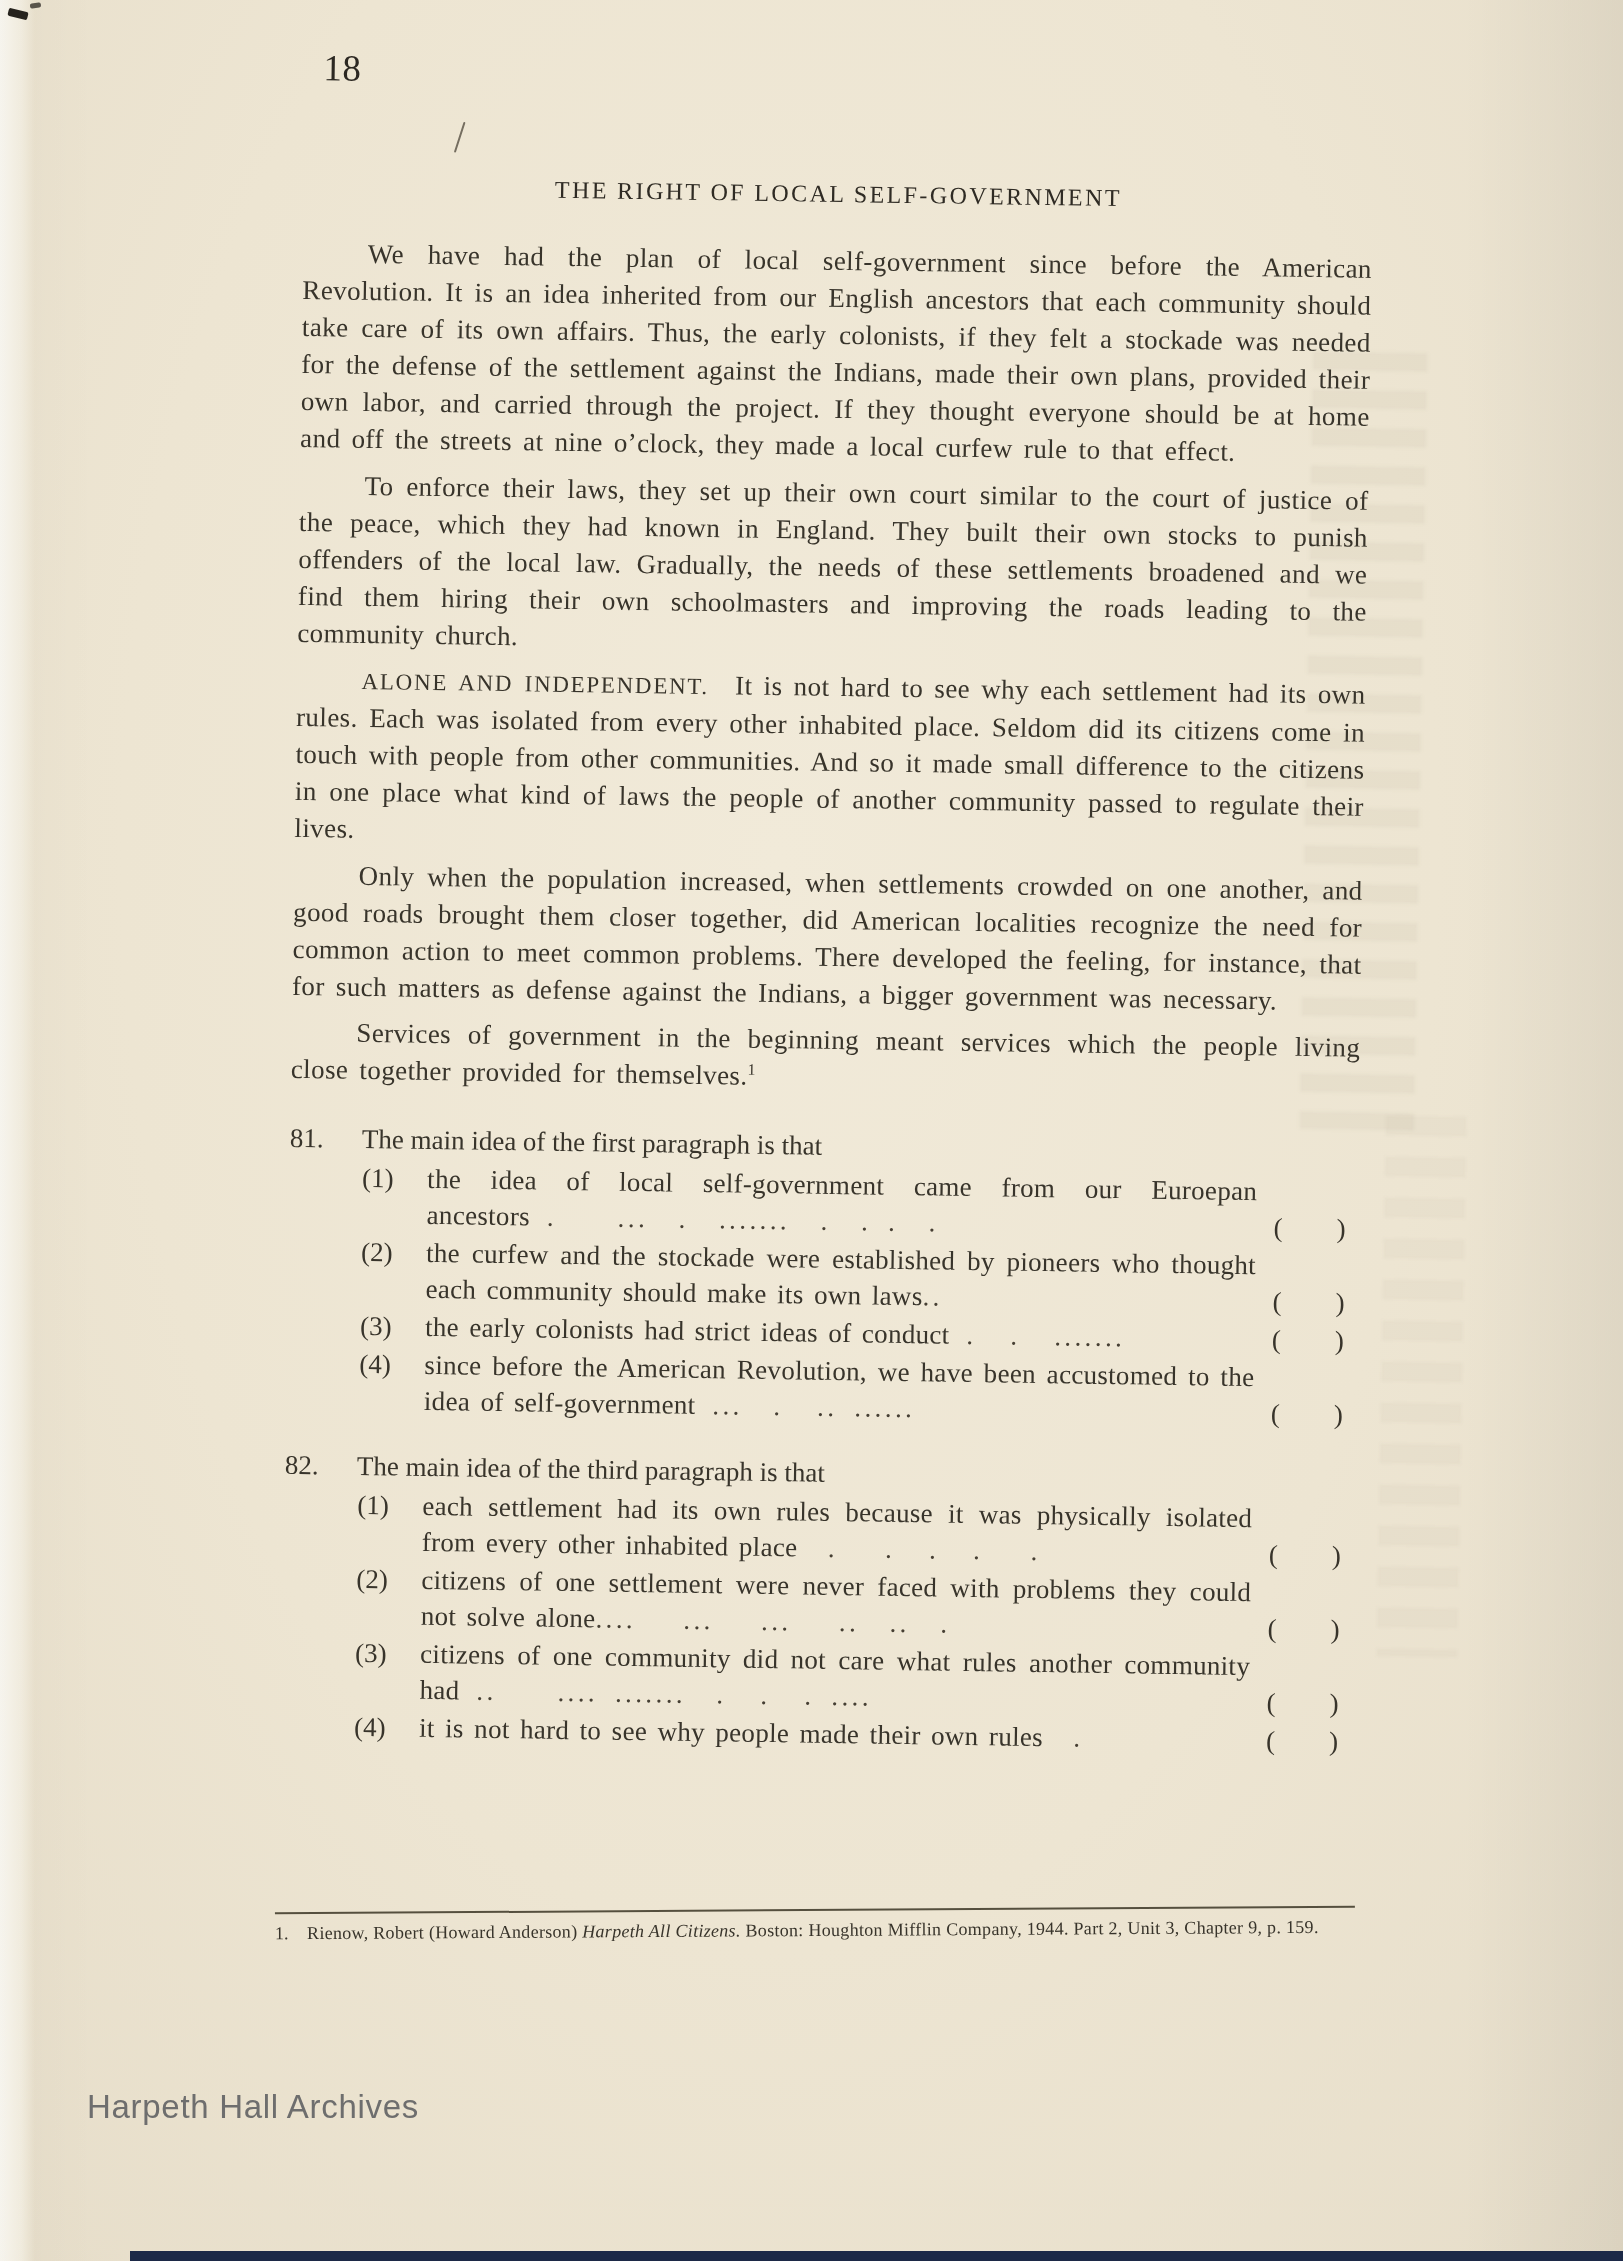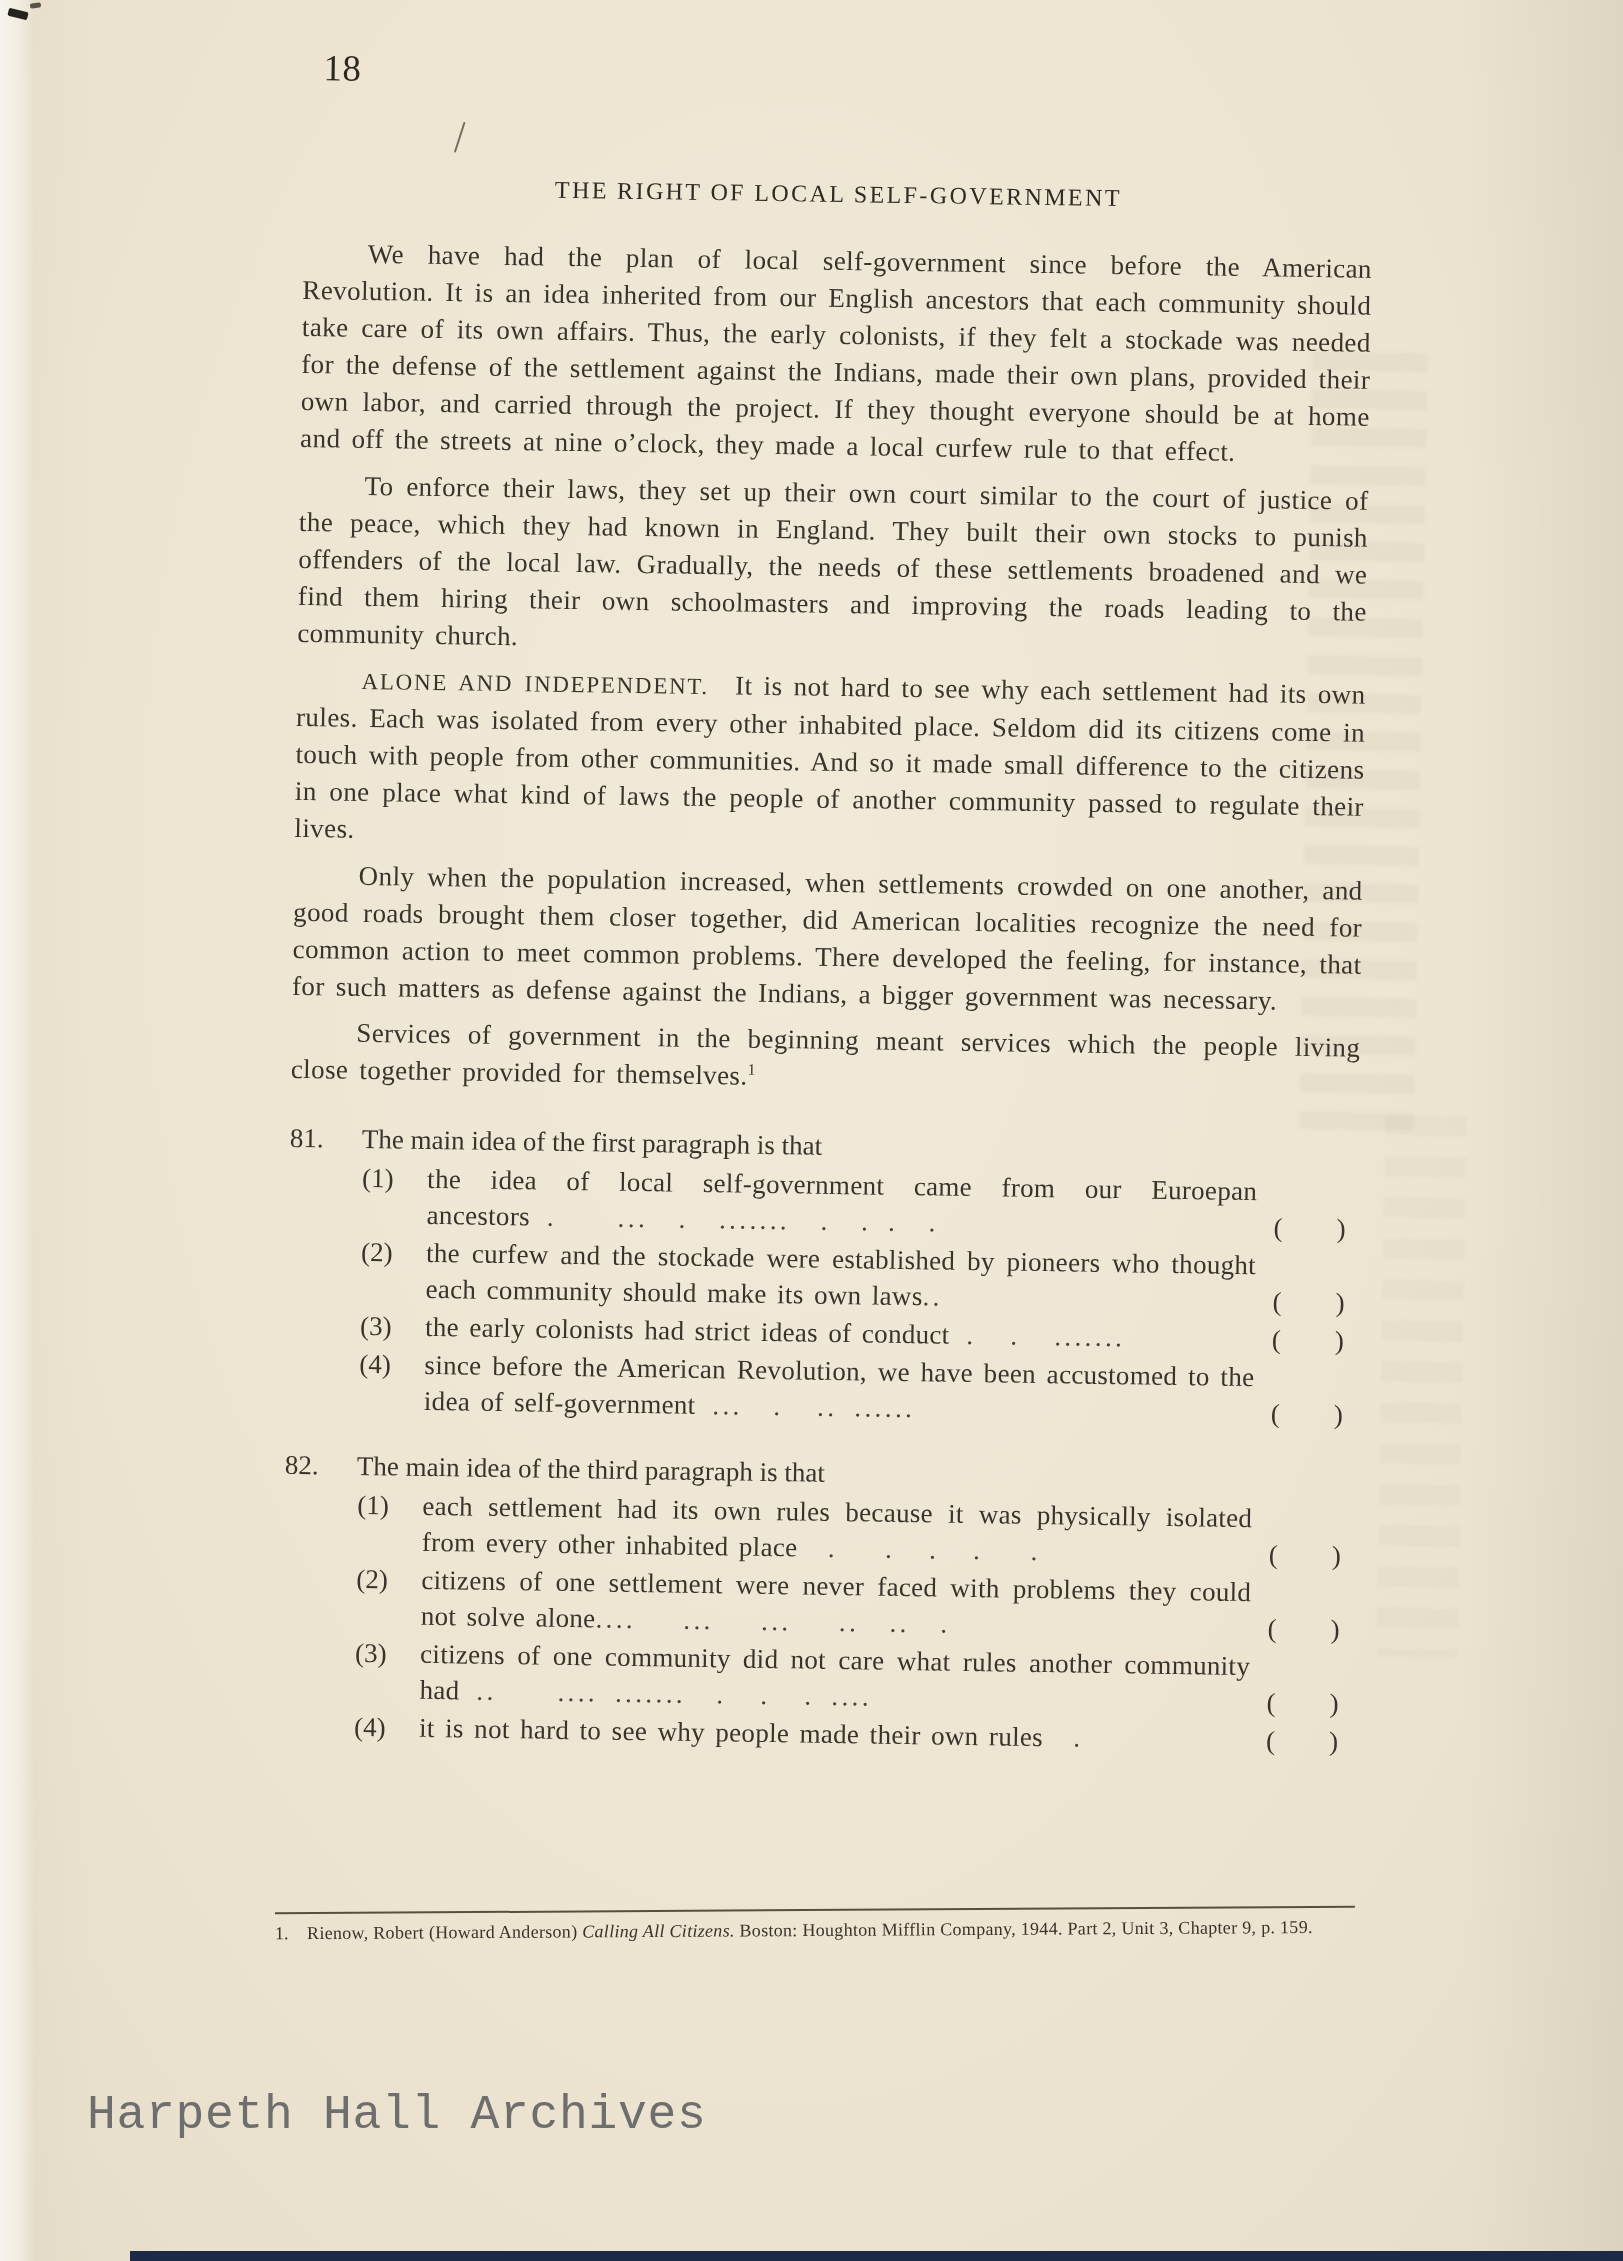--- a/index.html
+++ b/index.html
@@ -81,22 +81,22 @@
     color: #38342b;
   }
   .fn-rule { border-top: 2px solid #554f3e; margin-bottom: 6.8px; }
   .fn-row { display: flex; font-size: 18px; line-height: 24px; }
   .fn-num { width: 32px; flex: none; }
   .fn-text { flex: 1; letter-spacing: 0.3px; }
   .fn-italic { font-style: italic; }
 
   .watermark {
     position: absolute; left: 87px; top: 2088px;
-    font-family: Liberation Mono, monospace;
-    font-size: 48px; color: #6e6e6e; letter-spacing: 0.7px;
+    font-family: Liberation Sans, sans-serif;
+    font-size: 33px; color: #6e6e6e; letter-spacing: 0.7px;
   }
 </style>
 </head>
 <body>
 
 <div class="page">
   <div class="left-strip"></div>
   <div class="edge-shade"></div>
   <div class="speck1"></div>
   <div class="speck2"></div>
@@ -173,21 +173,21 @@
         </div>
       </div>
 
     </div>
   </div>
 
   <div class="footnote-block">
     <div class="fn-rule"></div>
     <div class="fn-row">
       <span class="fn-num">1.</span>
-      <span class="fn-text"><span>Rienow, Robert (Howard Anderson) </span><span class="fn-italic">Calling All Citizens.</span><span> Boston: Houghton Mifflin Company, 1944. Part 2, Unit 3, Chapter 9, p. 159.</span></span>
+      <span class="fn-text"><span>Rienow, Robert (Howard Anderson) </span><span class="fn-italic">Harpeth All Citizens.</span><span> Boston: Houghton Mifflin Company, 1944. Part 2, Unit 3, Chapter 9, p. 159.</span></span>
     </div>
   </div>
 
   <div class="watermark">Harpeth Hall Archives</div>
 
   <div class="bottom-bar"></div>
 </div>
 
 
 </body></html>

